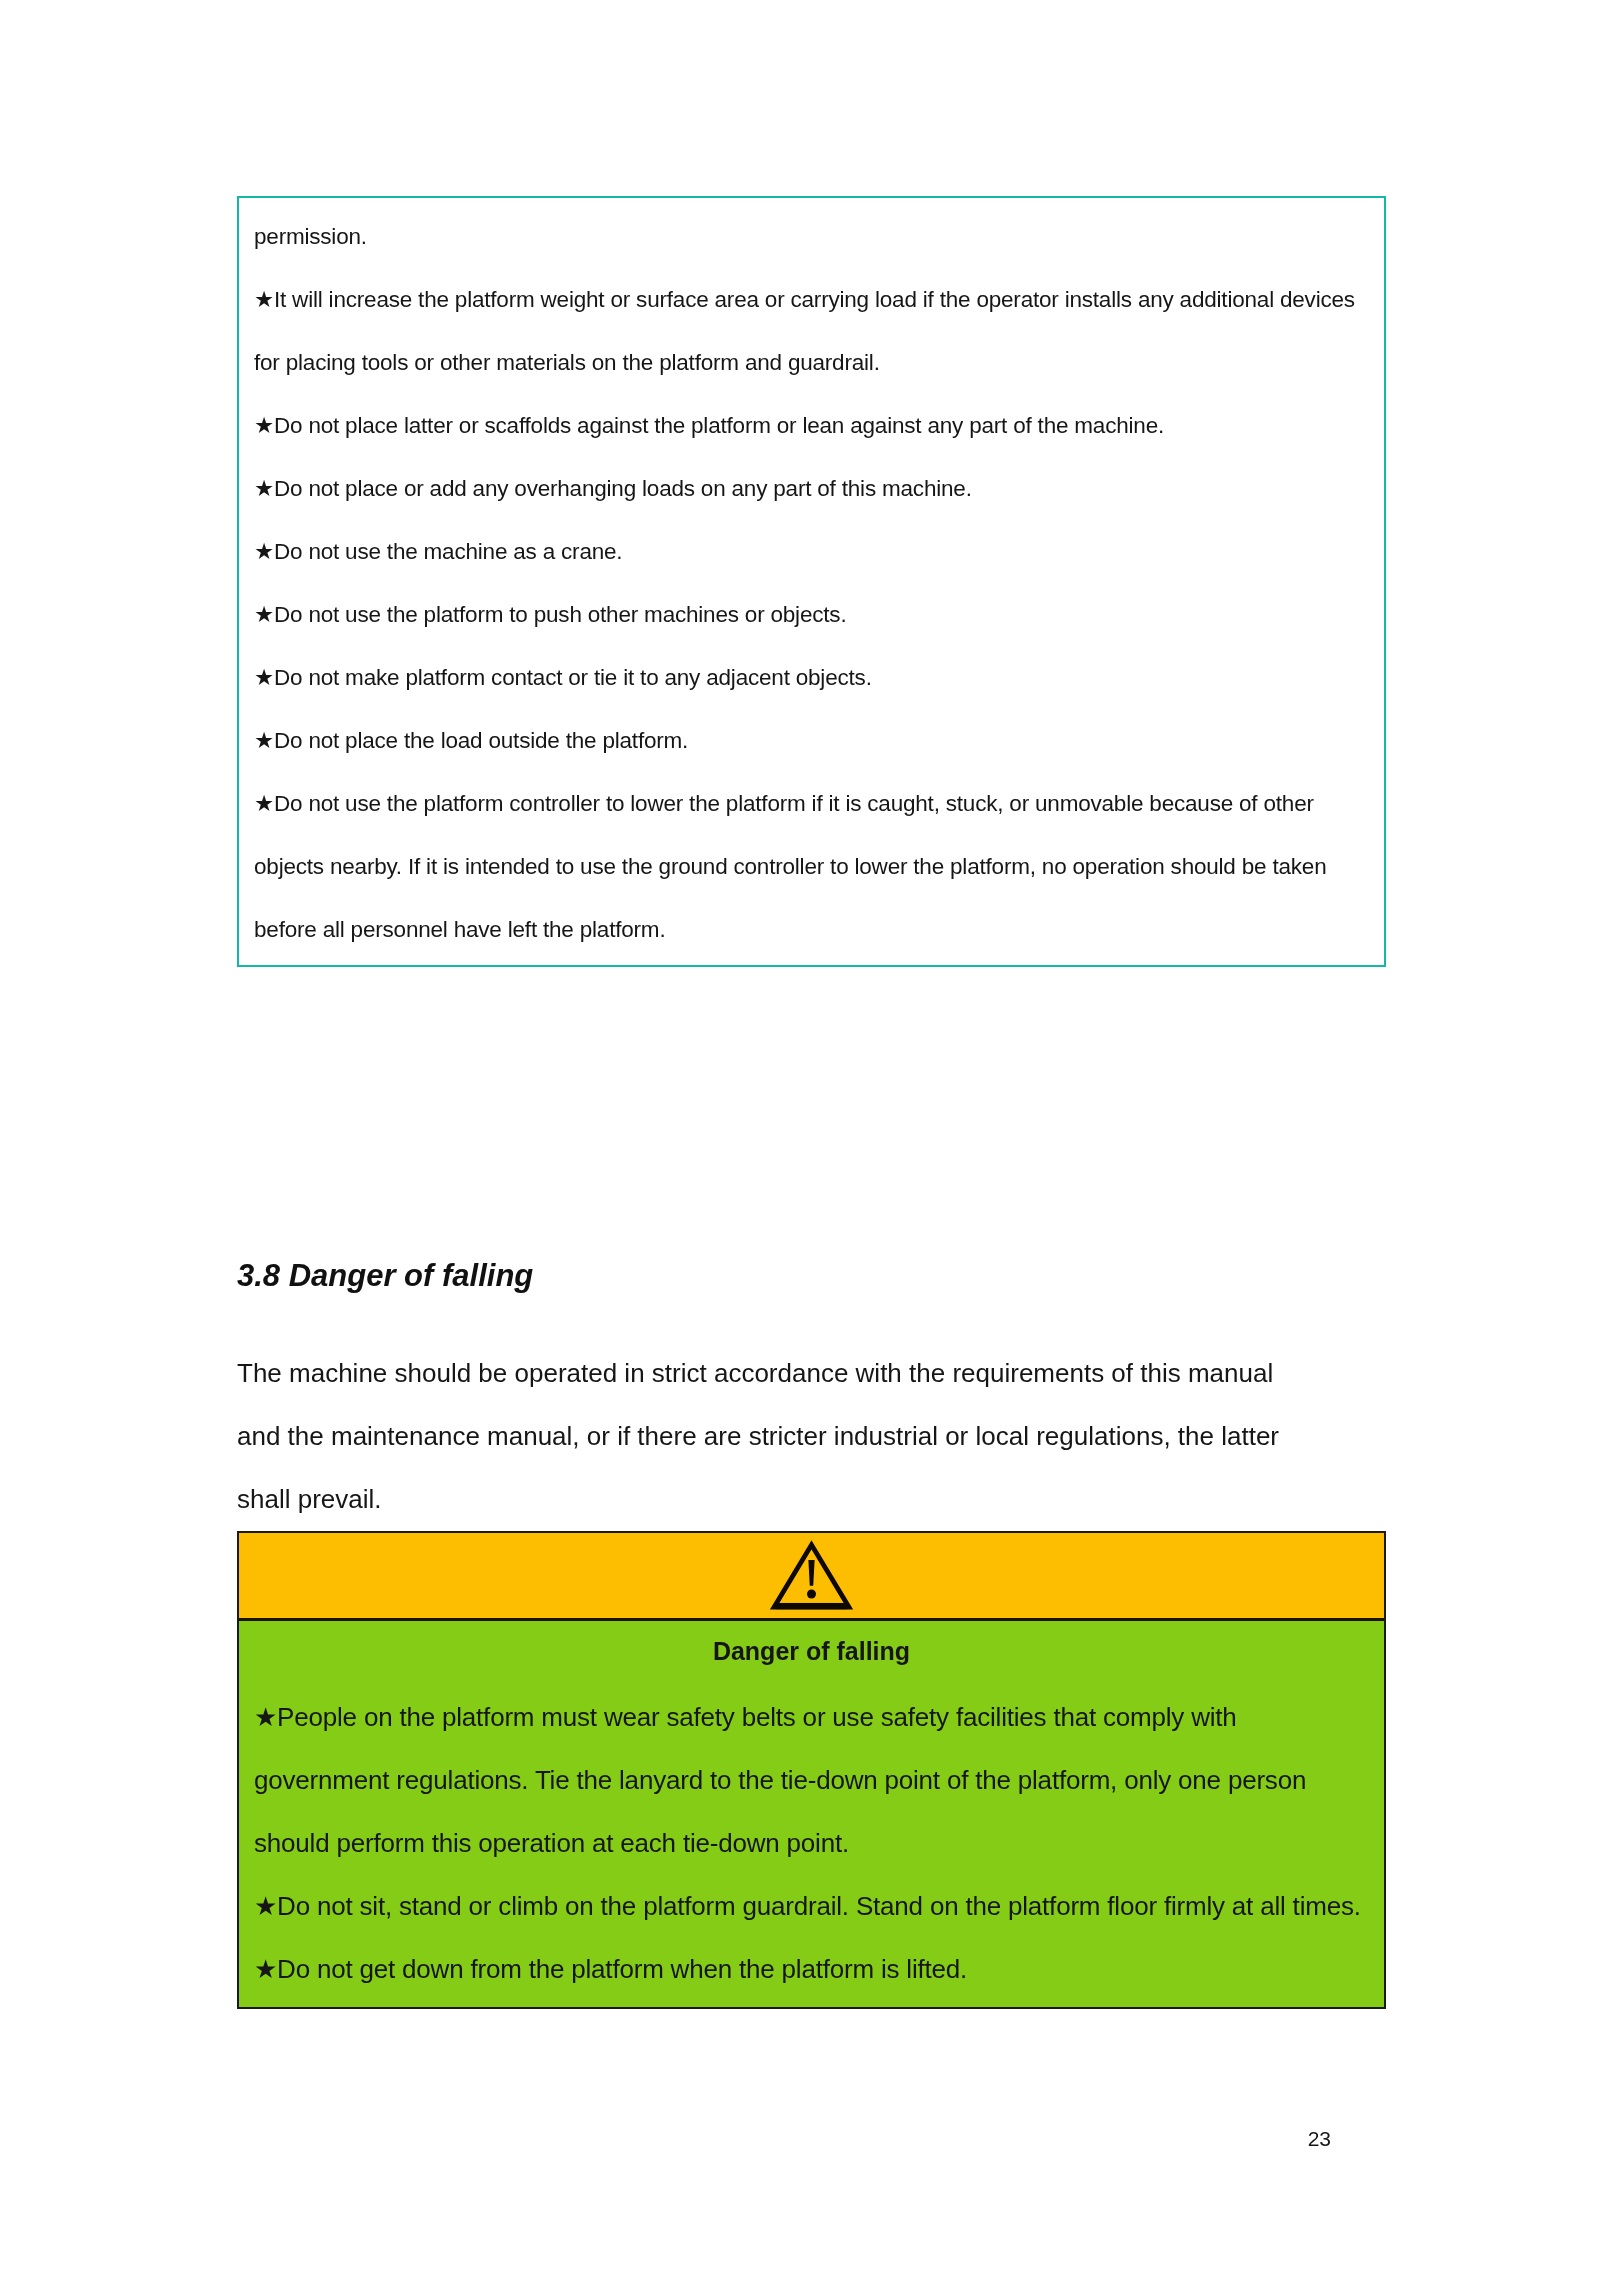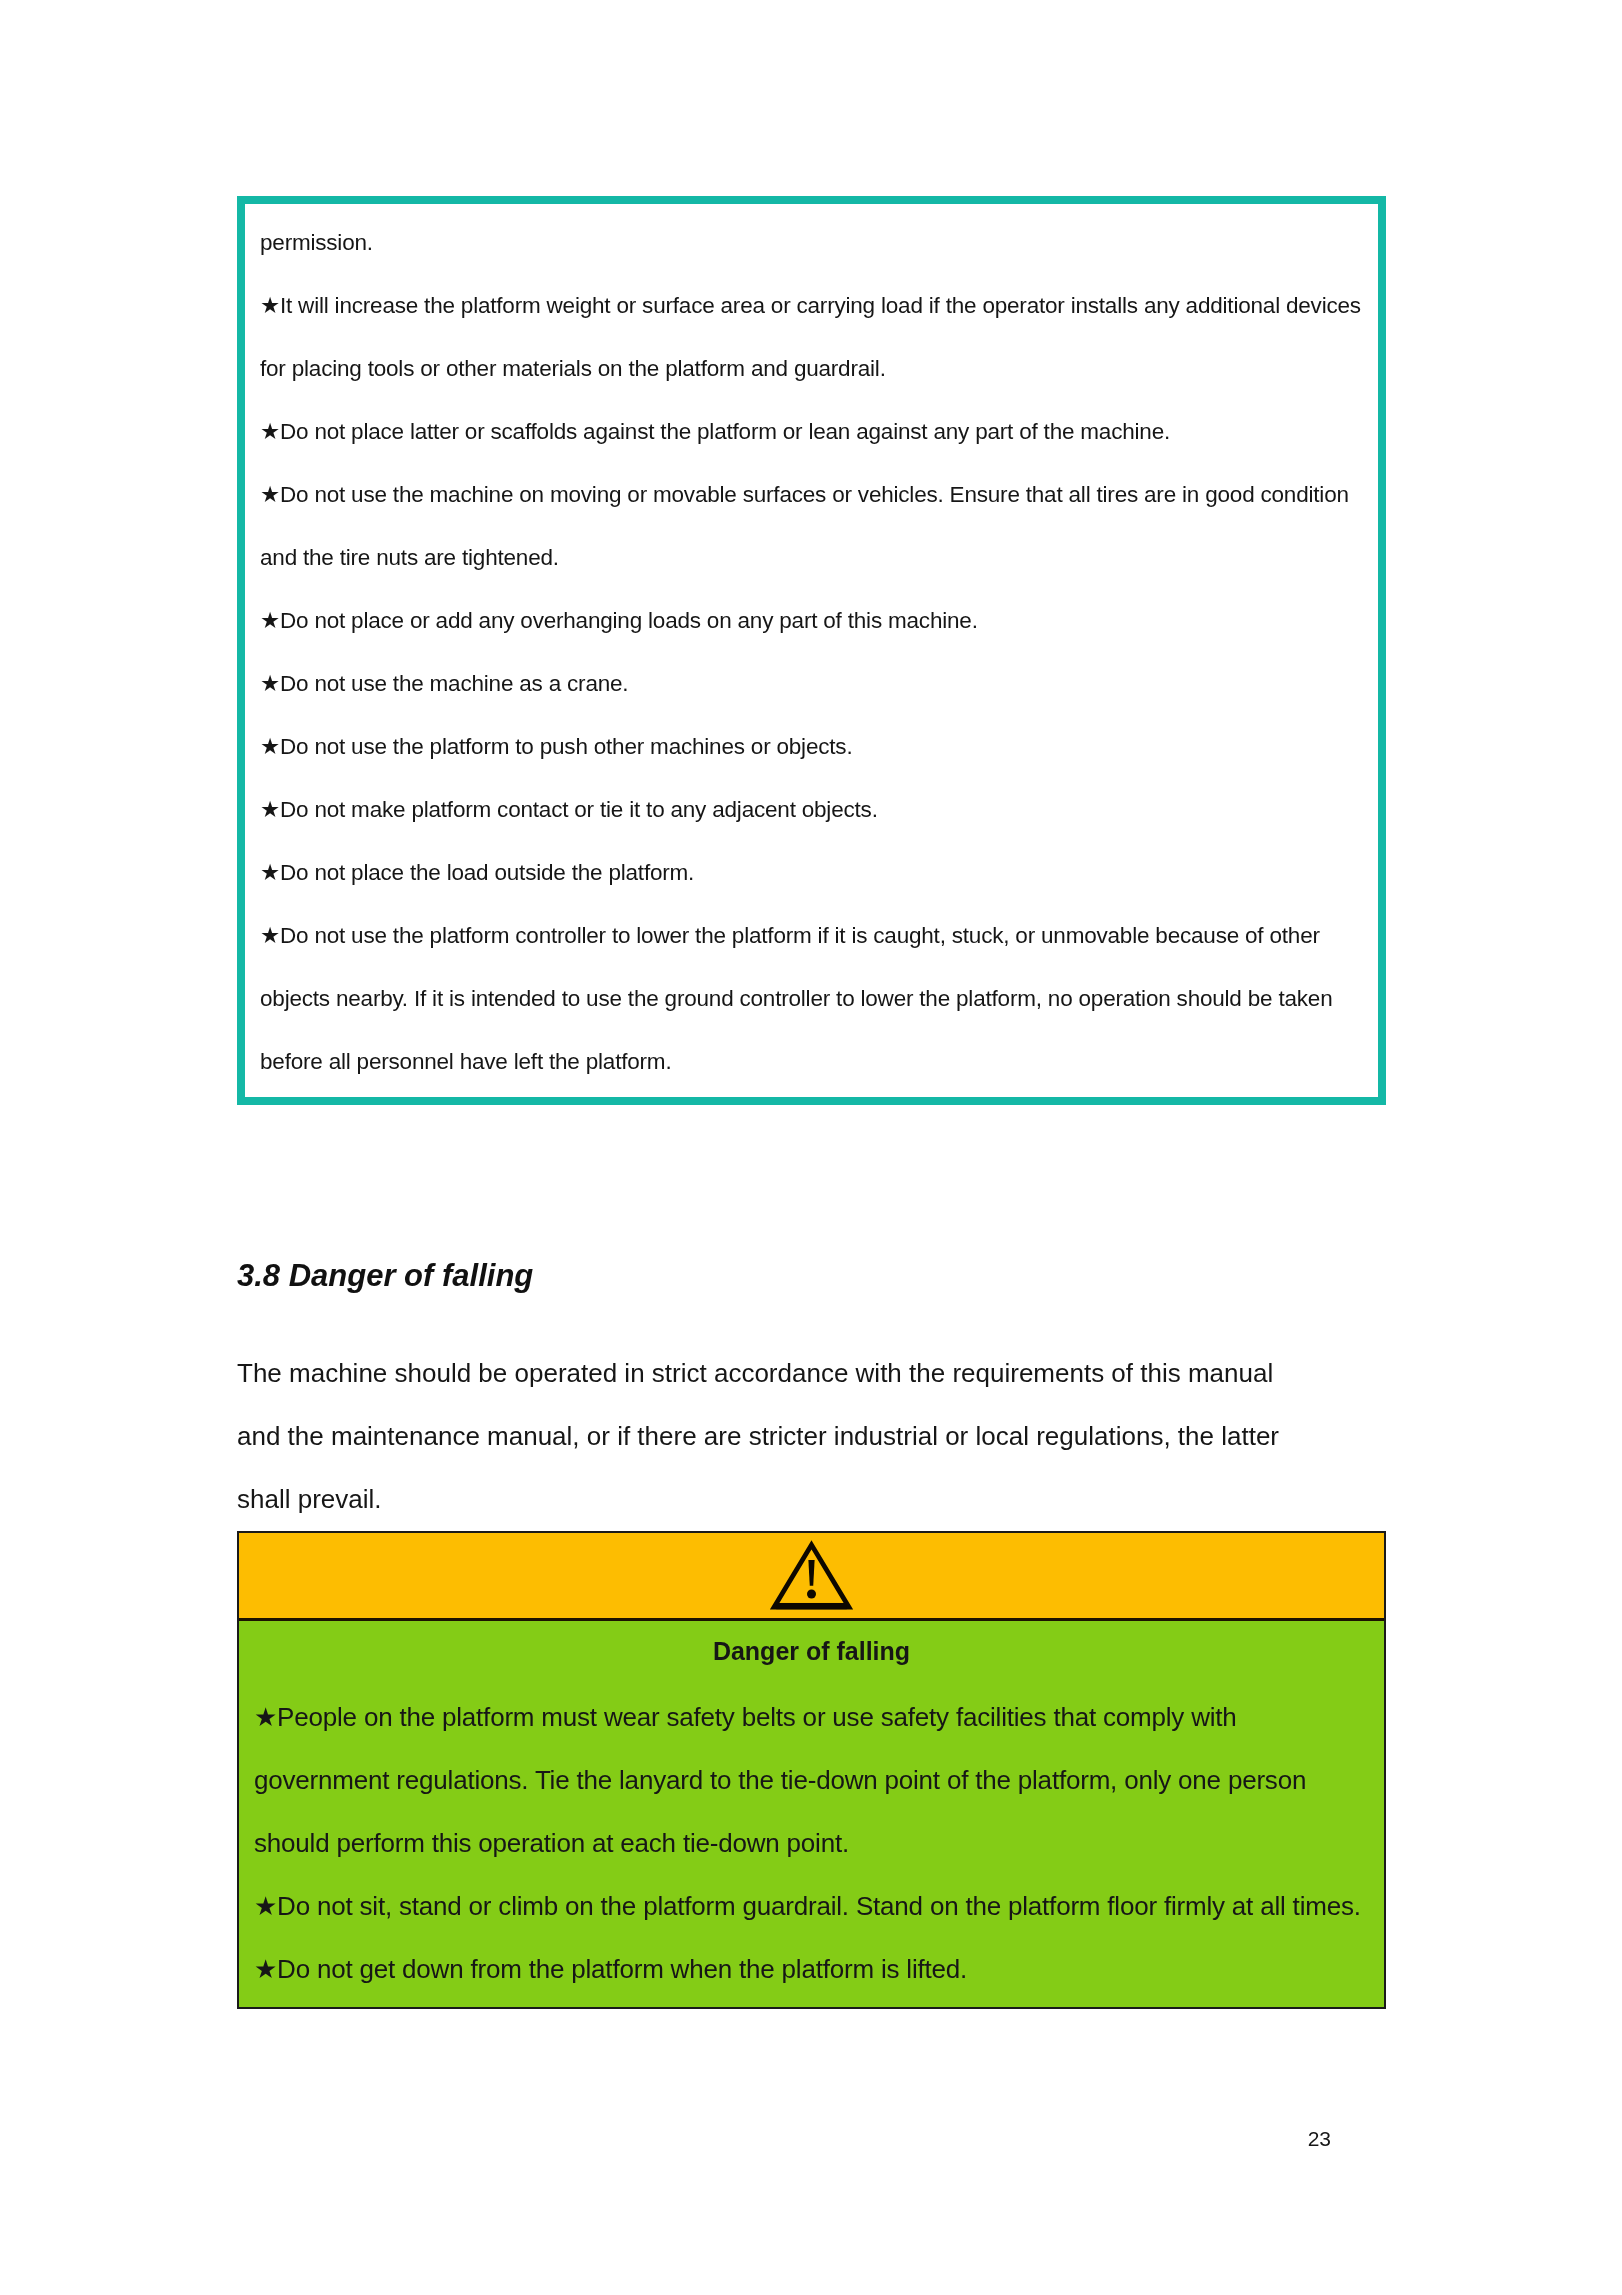--- a/index.html
+++ b/index.html
@@ -6,21 +6,21 @@
   .page {
     position:relative;
     width:1623px; height:2295px;
     background:#ffffff;
     font-family:"Liberation Sans","DejaVu Sans",sans-serif;
     color:#161616;
   }
   
   .safety-box {
     position:absolute; left:237px; top:196px; width:1149px;
-    border:8px solid #14b8a6;
+    border:2px solid #14b8a6;
     box-sizing:border-box;
     padding:6.8px 15px 4.1px 15px;
     background:#ffffff;
   }
   .safety-box p {
     margin:0;
     font-size:22.5px;
     line-height:63px;
     letter-spacing:-0.2px;
     white-space:normal;
@@ -80,21 +80,20 @@
 </style>
 </head>
 <body>
 
 <div class="page">
 
   <div class="safety-box">
     <p>permission.</p>
     <p>★It will increase the platform weight or surface area or carrying load if the operator installs any additional devices for placing tools or other materials on the platform and guardrail.</p>
     <p>★Do not place latter or scaffolds against the platform or lean against any part of the machine.</p>
-    <p>★Do not use the machine on moving or movable surfaces or vehicles. Ensure that all tires are in good condition and the tire nuts are tightened.</p>
     <p>★Do not place or add any overhanging loads on any part of this machine.</p>
     <p>★Do not use the machine as a crane.</p>
     <p>★Do not use the platform to push other machines or objects.</p>
     <p>★Do not make platform contact or tie it to any adjacent objects.</p>
     <p>★Do not place the load outside the platform.</p>
     <p>★Do not use the platform controller to lower the platform if it is caught, stuck, or unmovable because of other objects nearby. If it is intended to use the ground controller to lower the platform, no operation should be taken before all personnel have left the platform.</p>
   </div>
 
   <h2 class="section-heading">3.8 Danger of falling</h2>
 

